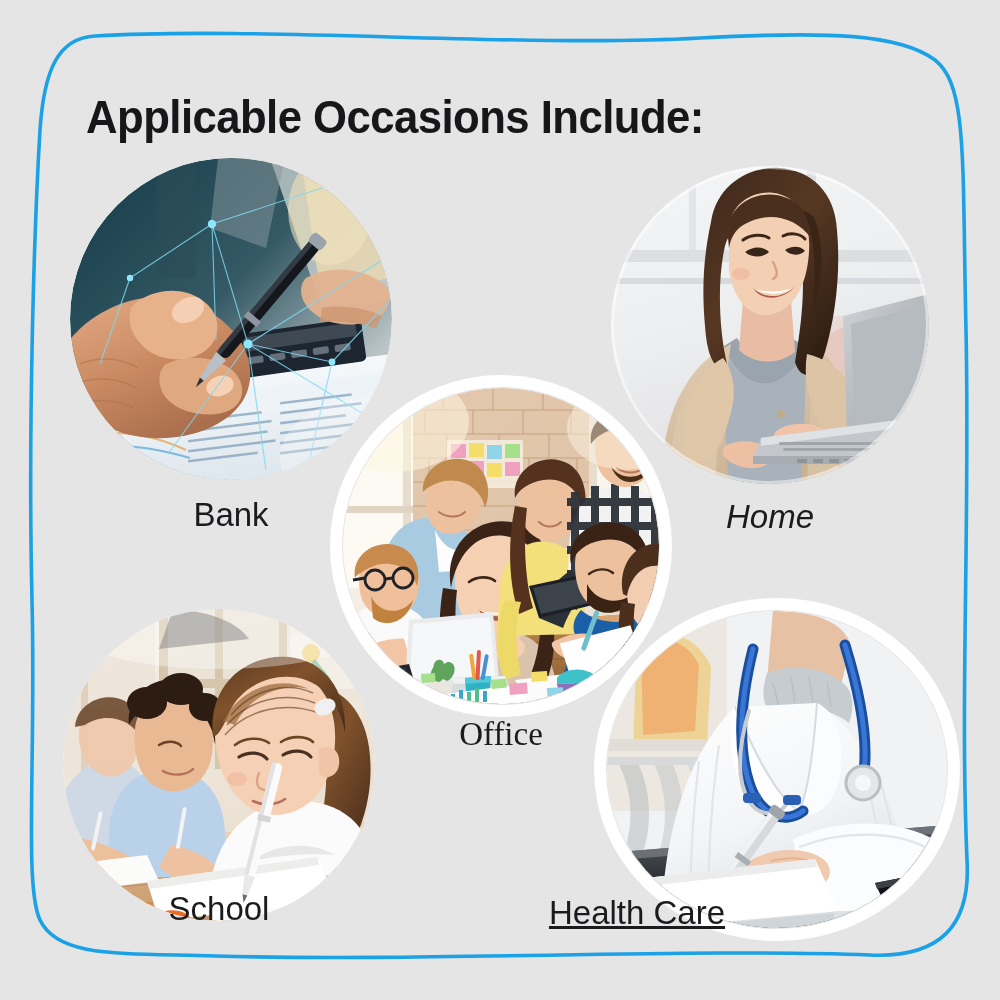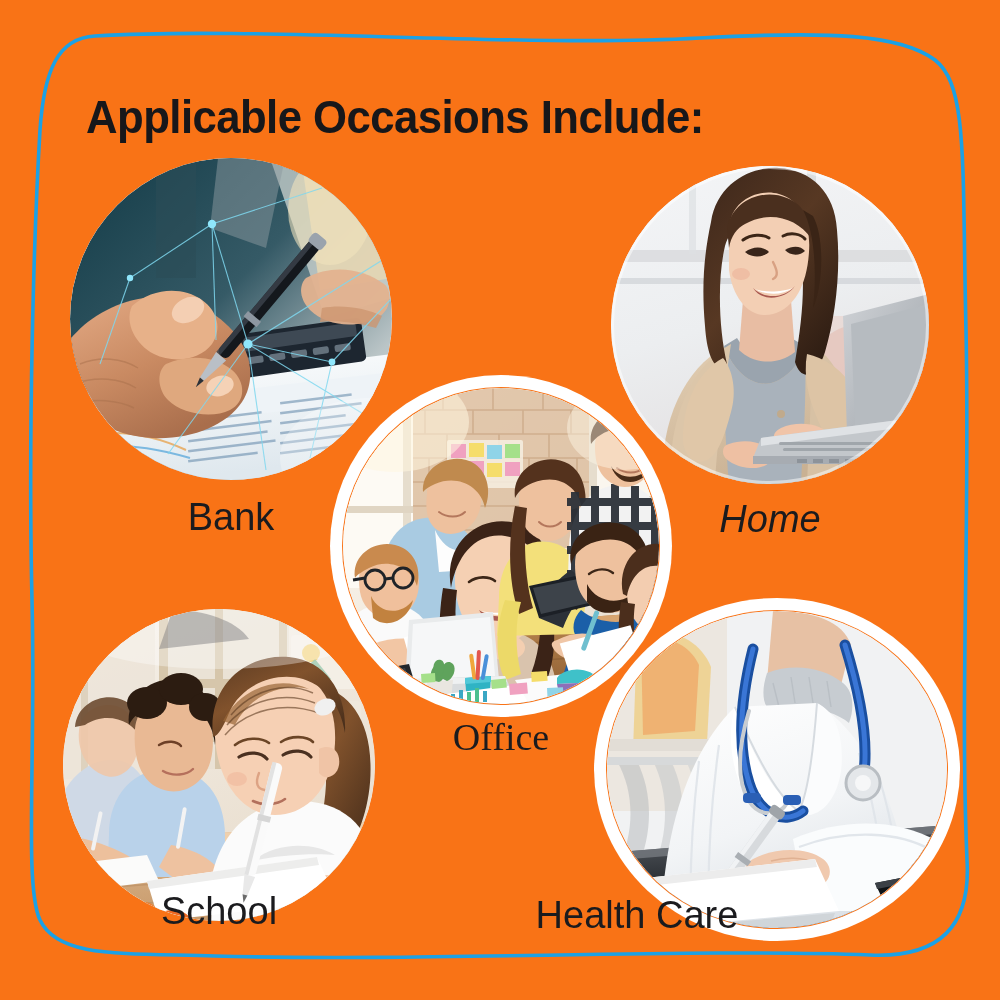--- a/index.html
+++ b/index.html
@@ -11,21 +11,21 @@
     width: 1000px;
     height: 1000px;
     overflow: hidden;
     font-family: "Liberation Sans", sans-serif;
   }
 
   #infographic {
     position: relative;
     width: 1000px;
     height: 1000px;
-    background: #f97316;
+    background: #e5e5e5;
   }
 
   
   #frame-border {
     position: absolute;
     left: 0;
     top: 0;
     width: 1000px;
     height: 1000px;
     pointer-events: none;
@@ -58,21 +58,21 @@
     border-radius: 50%;
     overflow: hidden;
     background: #f2f2f2;
   }
   .occ-circle svg { display: block; }
 
   .occ-label {
     position: absolute;
     font-family: "Liberation Sans", sans-serif;
     font-weight: normal;
-    font-size: 38px;
+    font-size: 33px;
     color: #1b1b1e;
     white-space: nowrap;
     text-align: center;
     line-height: 1;
   }
 
   
   #occasion-bank      { left: 70px;  top: 158px; }
   #occasion-bank      .occ-circle { width: 322px; height: 322px; }
   #occasion-bank      .occ-label  { left: 46px; top: 340px; width: 230px; }
@@ -84,21 +84,21 @@
   #occasion-office    { left: 343px; top: 388px; }
   #occasion-office    .occ-circle { width: 316px; height: 316px; }
   #occasion-office    .occ-label  { left: 43px; top: 330px; width: 230px; font-family: Liberation Serif, serif; }
 
   #occasion-school    { left: 63px;  top: 609px; }
   #occasion-school    .occ-circle { width: 312px; height: 312px; }
   #occasion-school    .occ-label  { left: 41px; top: 283px; width: 230px; }
 
   #occasion-health    { left: 607px; top: 611px; }
   #occasion-health    .occ-circle { width: 340px; height: 317px; }
-  #occasion-health    .occ-label  { left: -110px; top: 285px; width: 280px; }
+  #occasion-health    .occ-label  { left: -110px; top: 285px; width: 280px; text-decoration: underline; }
 
   
   #occasion-bank   { z-index: 3; }
   #occasion-home   { z-index: 3; }
   #occasion-school { z-index: 3; }
   #occasion-health { z-index: 3; }
   #occasion-office { z-index: 5; }
 
   .occ-ring {
     position: absolute;

